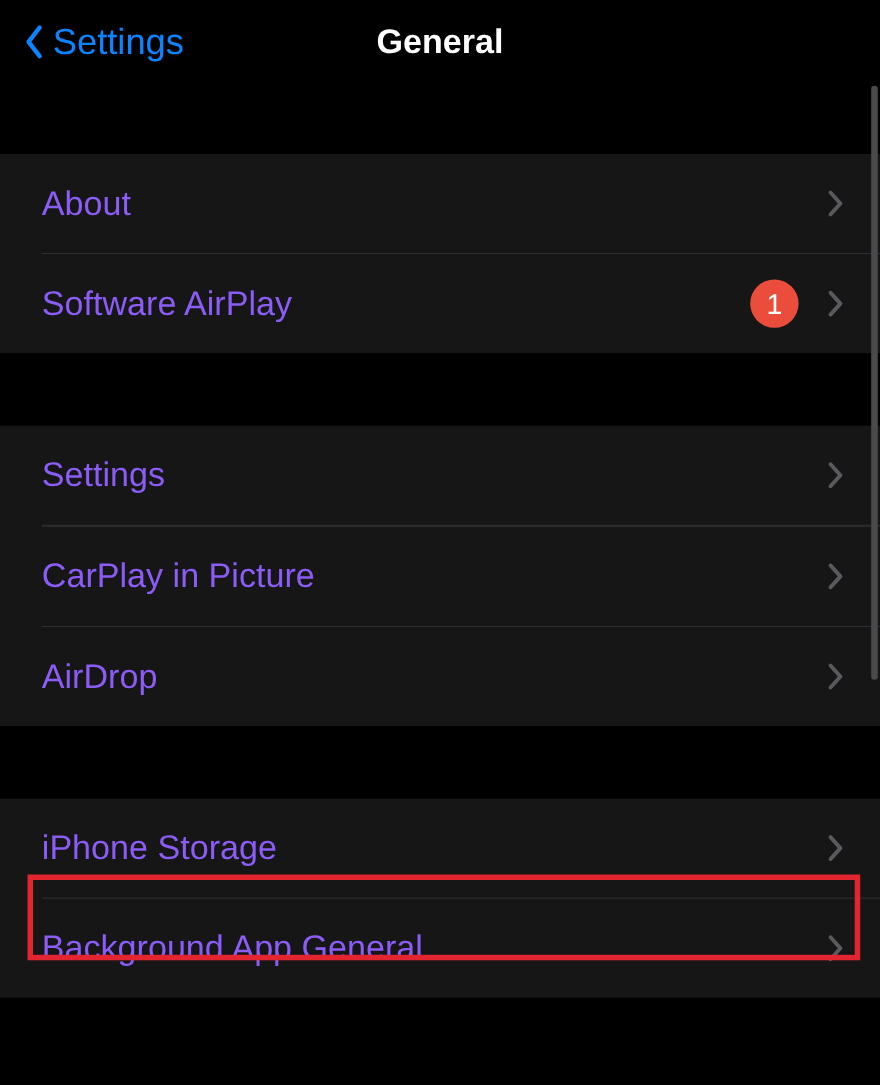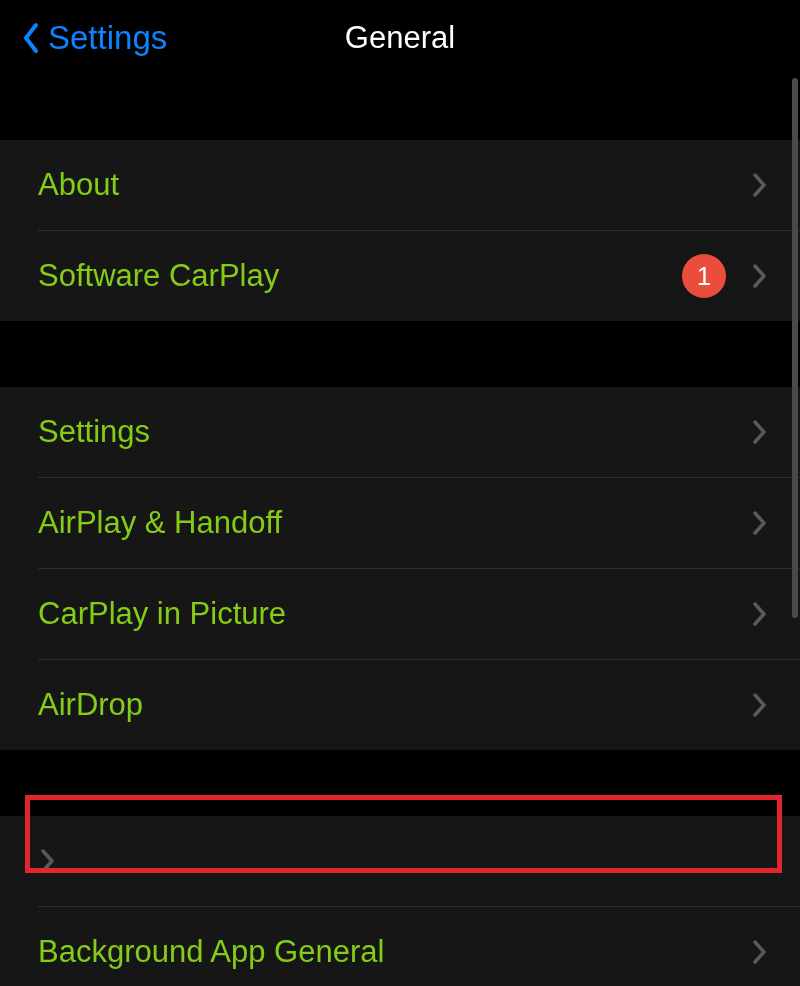--- a/index.html
+++ b/index.html
@@ -45,21 +45,21 @@
       font-size: 33px;
       margin-left: 6px;
       font-weight: 400;
     }
     .title {
       position: absolute;
       left: 50%;
       transform: translateX(-50%);
       color: #ffffff;
       font-size: 31px;
-      font-weight: 400;
+      font-weight: 700;
     }
     .content {
       width: 100%;
     }
     .section-gap {
       height: 64px;
       background: #000000;
     }
     .section-gap-mid {
       height: 66px;
@@ -72,21 +72,21 @@
       display: flex;
       align-items: center;
       height: 90px;
       padding-left: 38px;
       padding-right: 30px;
       cursor: pointer;
       position: relative;
     }
     .row-label {
       flex: 1;
-      color: #84cc16;
+      color: #8b5cf6;
       font-size: 31px;
       font-weight: 400;
     }
     .badge {
       width: 44px;
       height: 44px;
       border-radius: 50%;
       background: #eb4d3d;
       color: #ffffff;
       display: flex;
@@ -155,21 +155,21 @@
     <div class="row">
       <span class="row-label">About</span>
       <span class="chevron-right">
         <svg viewBox="0 0 14 24" fill="none">
             <path d="M2 2 L11 12 L2 22" stroke="#5a5a5e" stroke-width="3.5" stroke-linecap="round" stroke-linejoin="round"></path>
           </svg>
       </span>
     </div>
     <div class="separator"></div>
     <div class="row">
-      <span class="row-label">Software CarPlay</span>
+      <span class="row-label">Software AirPlay</span>
       <span class="badge">1</span>
       <span class="chevron-right">
         <svg viewBox="0 0 14 24" fill="none">
             <path d="M2 2 L11 12 L2 22" stroke="#5a5a5e" stroke-width="3.5" stroke-linecap="round" stroke-linejoin="round"></path>
           </svg>
       </span>
     </div>
   </div>
 
   <div class="section-gap-mid"></div>
@@ -177,28 +177,20 @@
   <div class="section">
     <div class="row">
       <span class="row-label">Settings</span>
       <span class="chevron-right">
         <svg viewBox="0 0 14 24" fill="none">
             <path d="M2 2 L11 12 L2 22" stroke="#5a5a5e" stroke-width="3.5" stroke-linecap="round" stroke-linejoin="round"></path>
           </svg>
       </span>
     </div>
     <div class="separator"></div>
-    <div class="row">
-      <span class="row-label">AirPlay &amp; Handoff</span>
-      <span class="chevron-right">
-        <svg viewBox="0 0 14 24" fill="none">
-            <path d="M2 2 L11 12 L2 22" stroke="#5a5a5e" stroke-width="3.5" stroke-linecap="round" stroke-linejoin="round"></path>
-          </svg>
-      </span>
-    </div>
     <div class="separator"></div>
     <div class="row">
       <span class="row-label">CarPlay in Picture</span>
       <span class="chevron-right">
         <svg viewBox="0 0 14 24" fill="none">
             <path d="M2 2 L11 12 L2 22" stroke="#5a5a5e" stroke-width="3.5" stroke-linecap="round" stroke-linejoin="round"></path>
           </svg>
       </span>
     </div>
     <div class="separator"></div>
@@ -209,20 +201,21 @@
             <path d="M2 2 L11 12 L2 22" stroke="#5a5a5e" stroke-width="3.5" stroke-linecap="round" stroke-linejoin="round"></path>
           </svg>
       </span>
     </div>
   </div>
 
   <div class="section-gap-mid"></div>
 
   <div class="section">
     <div class="row">
+      <span class="row-label">iPhone Storage</span>
       <span class="chevron-right">
         <svg viewBox="0 0 14 24" fill="none">
             <path d="M2 2 L11 12 L2 22" stroke="#5a5a5e" stroke-width="3.5" stroke-linecap="round" stroke-linejoin="round"></path>
           </svg>
       </span>
     </div>
     <div class="separator"></div>
     <div class="row">
       <span class="row-label">Background App General</span>
       <span class="chevron-right">

